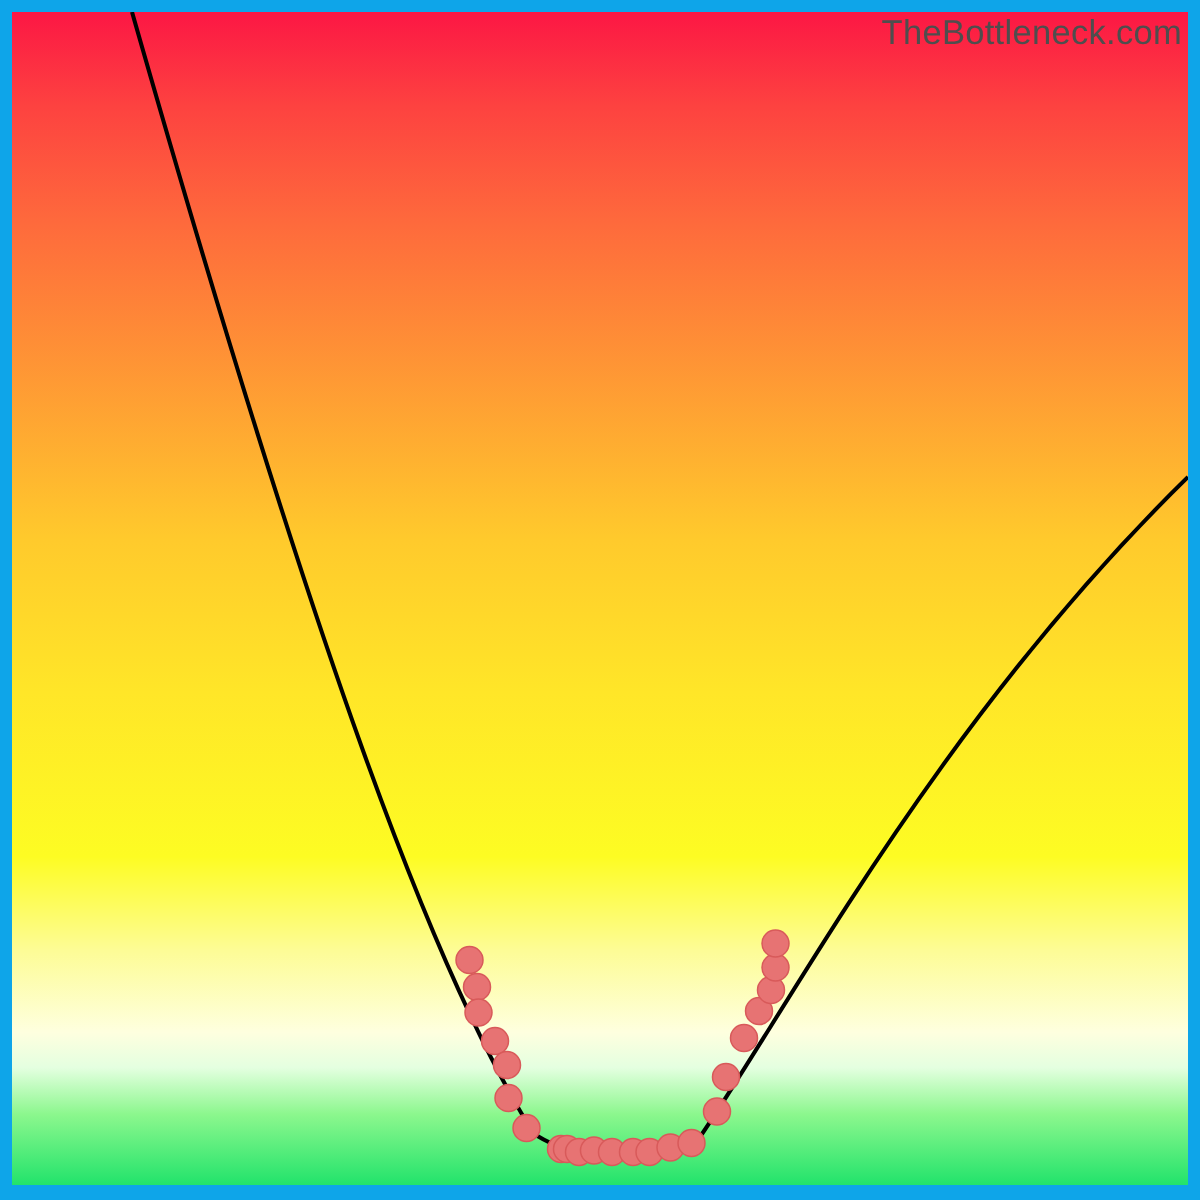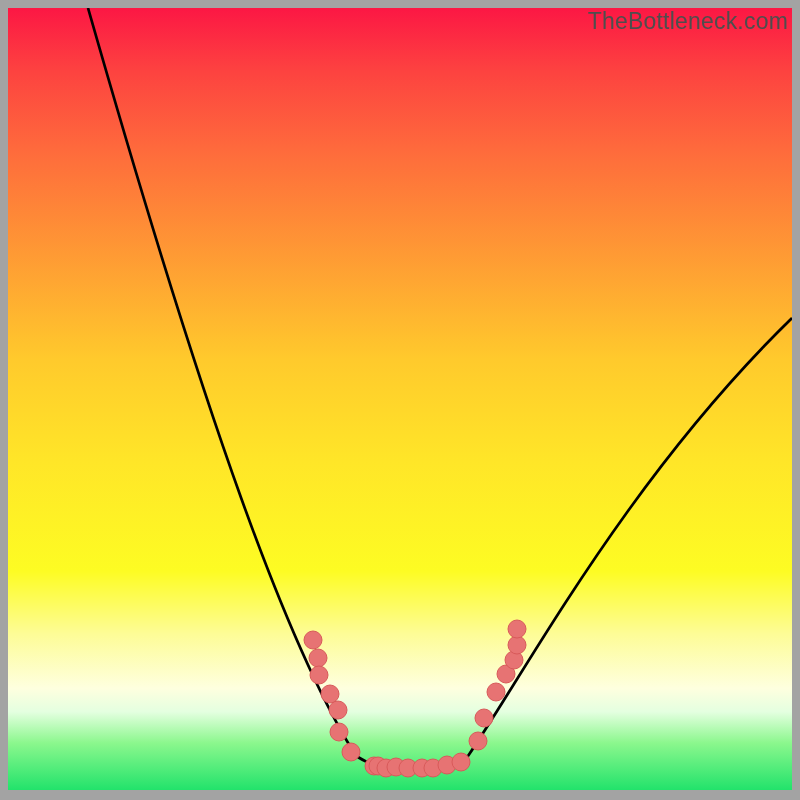--- a/index.html
+++ b/index.html
@@ -8,21 +8,21 @@
     width: 800px;
     height: 800px;
     overflow: hidden;
     background: #000;
     font-family: Arial, Helvetica, sans-serif;
   }
   .frame {
     position: absolute;
     top: 0; left: 0;
     width: 800px; height: 800px;
-    background: #a3a3a3;
+    background: #0ea5e9;
   }
   .grad {
     position: absolute;
     left: 8px;
     top: 8px;
     width: 784px;
     height: 782px;
     background: linear-gradient(to bottom,
       #fc1744 0%,
       #fd4240 8%,

